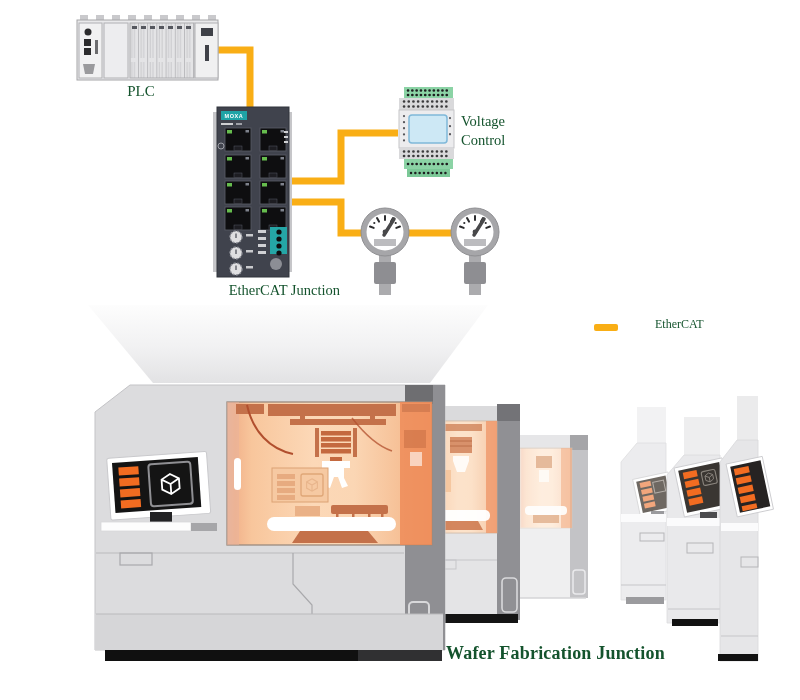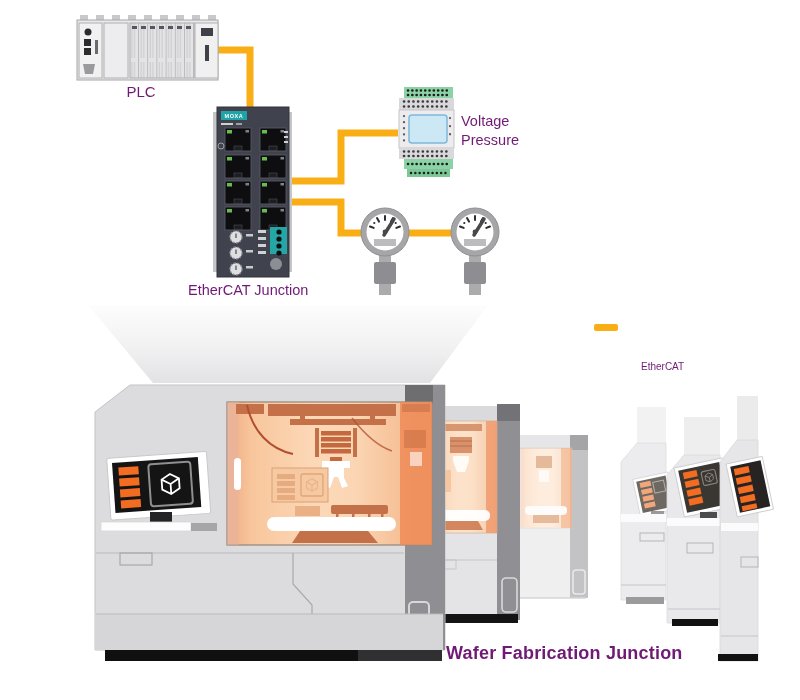--- a/index.html
+++ b/index.html
@@ -1,25 +1,25 @@
 <!DOCTYPE html>
 <html><head>
 <meta charset="utf-8">
 <style>
   html,body{margin:0;padding:0;background:#fff;}
   .stage{position:relative;width:800px;height:700px;background:#fff;overflow:hidden;
          font-family:"Liberation Sans",sans-serif;color:#231f20;}
   .stage svg{position:absolute;left:0;top:0;}
-  .lbl{position:absolute;font-family:Liberation Sans, sans-serif;color:#701a75;
+  .lbl{position:absolute;font-family:Liberation Serif, serif;color:#14532d;
        font-size:14.5px;line-height:1.3;}
   #plc-label{left:104px;top:82px;width:74px;text-align:center;font-size:15px;}
-  #junction-label{left:188px;top:281px;width:164px;text-align:left;}
+  #junction-label{left:176px;top:281px;width:164px;text-align:right;}
   #vc-label{left:461px;top:112px;width:78px;}
   #pg-label{left:519px;top:218px;width:88px;}
-  #legend-label{left:641px;top:317px;font-size:10px;margin-top:43px;}
+  #legend-label{left:655px;top:317px;font-size:12px;}
   #equip-label{left:446px;top:642px;width:292px;font-size:18px;font-weight:bold;letter-spacing:.2px;}
   .moxa-text{font-family:"Liberation Sans",sans-serif;font-weight:bold;fill:#ffffff;font-size:5.5px;letter-spacing:.6px;}
 </style>
 </head>
 <body>
 
 <div class="stage">
 
 <svg width="800" height="700" viewBox="0 0 800 700">
   <defs>
@@ -365,17 +365,17 @@
   </g>
 
   <use href="#gauge" x="385" y="232"></use>
   <use href="#gauge" x="475" y="232"></use>
 
   <rect x="594" y="324" width="24" height="7" rx="2" fill="#F9AE15"></rect>
 </svg>
 
 <div class="lbl" id="plc-label">PLC</div>
 <div class="lbl" id="junction-label">EtherCAT Junction</div>
-<div class="lbl" id="vc-label">Voltage Pressure</div>
+<div class="lbl" id="vc-label">Voltage Control</div>
 <div class="lbl" id="legend-label">EtherCAT</div>
 <div class="lbl" id="equip-label">Wafer Fabrication Junction</div>
 
 </div>
 
 </body></html>

